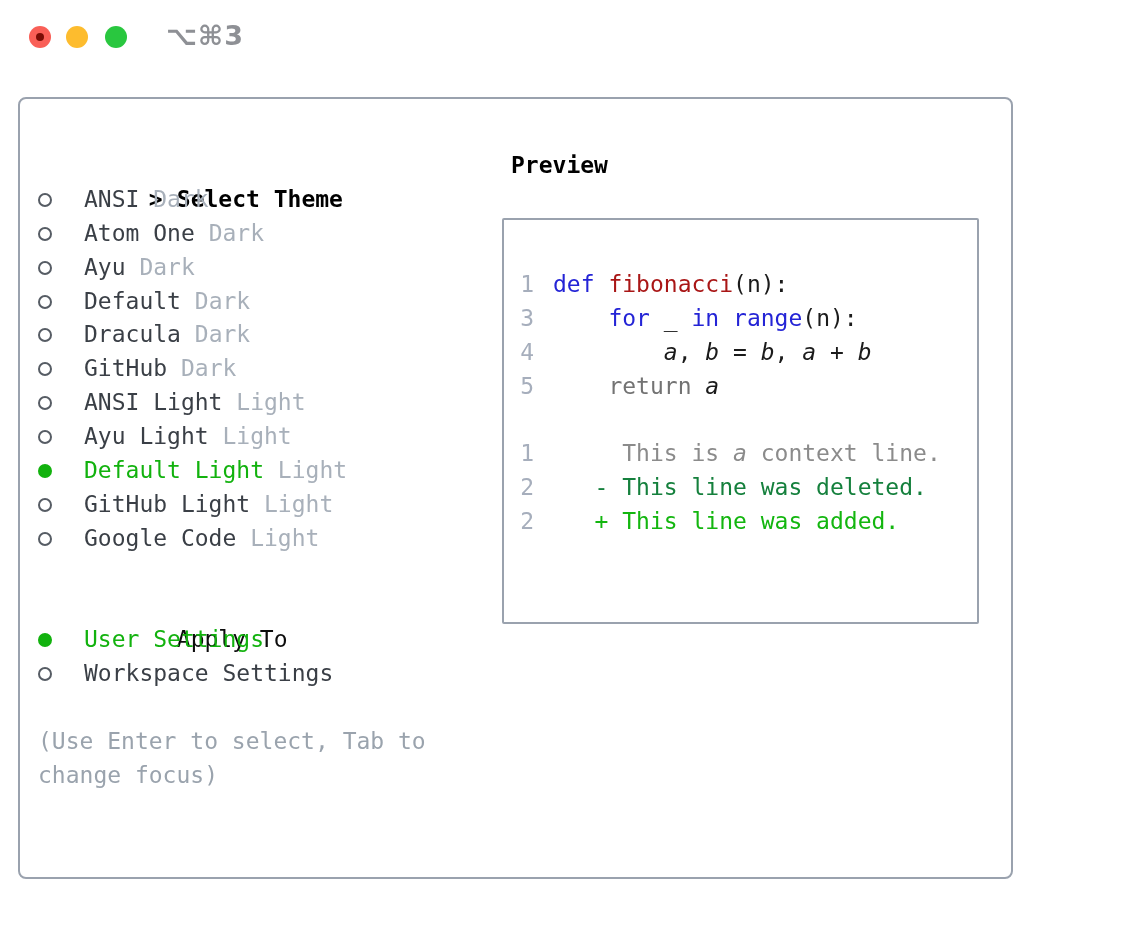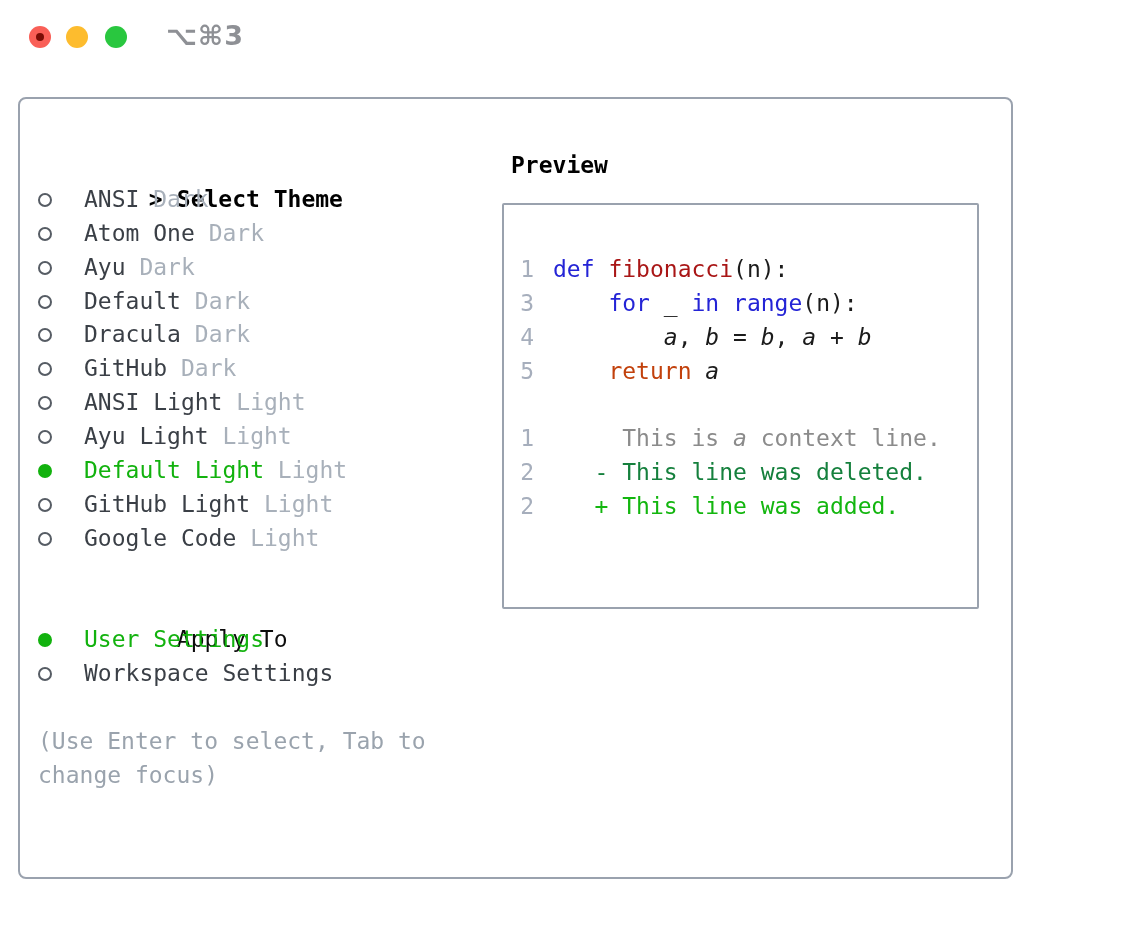--- a/index.html
+++ b/index.html
@@ -59,21 +59,21 @@
     white-space:normal; word-break:normal;
   }
 
   
   .preview-col { position:absolute; left:482px; top:50px; }
   .preview-hdr {
     font-size:23px; line-height:33.9px; font-weight:bold; color:#000000;
     margin-left:9px;
   }
   .preview-box {
-    margin-top:20px; width:477px; height:406px;
+    margin-top:35px; width:477px; height:406px;
     border:2px solid #9aa2ae; border-radius:2px; background:#ffffff;
     padding:48px 16px 0 16px; overflow:hidden;
   }
   .pline { white-space:pre; height:33.9px; font-size:23px; line-height:33.9px; }
   .ln {
     display:inline-block; width:14px; text-align:right;
     margin-right:19px; color:#a6aebc;
   }
   .tok-it { font-style:italic; }
 </style>
@@ -128,21 +128,21 @@
       <div class="hint">(Use Enter to select, Tab to change focus)</div>
     </div>
 
     <div class="preview-col">
       <div class="preview-hdr">Preview</div>
       <div class="preview-box">
         <div id="preview-lines">
             <div class="pline"><span class="ln">1</span><span style="color: rgb(36, 36, 214);">def</span><span style="color: rgb(27, 27, 27);"> </span><span style="color: rgb(169, 22, 22);">fibonacci</span><span style="color: rgb(27, 27, 27);">(n):</span></div>
             <div class="pline"><span class="ln">3</span><span style="color: rgb(27, 27, 27);">    </span><span style="color: rgb(36, 36, 214);">for</span><span style="color: rgb(27, 27, 27);"> _ </span><span style="color: rgb(36, 36, 214);">in</span><span style="color: rgb(27, 27, 27);"> </span><span style="color: rgb(36, 36, 214);">range</span><span style="color: rgb(27, 27, 27);">(n):</span></div>
             <div class="pline"><span class="ln">4</span><span style="color: rgb(27, 27, 27);">        </span><span class="tok-it" style="color: rgb(27, 27, 27);">a</span><span style="color: rgb(27, 27, 27);">, </span><span class="tok-it" style="color: rgb(27, 27, 27);">b</span><span style="color: rgb(27, 27, 27);"> = </span><span class="tok-it" style="color: rgb(27, 27, 27);">b</span><span style="color: rgb(27, 27, 27);">, </span><span class="tok-it" style="color: rgb(27, 27, 27);">a</span><span style="color: rgb(27, 27, 27);"> + </span><span class="tok-it" style="color: rgb(27, 27, 27);">b</span></div>
-            <div class="pline"><span class="ln">5</span><span style="color: rgb(27, 27, 27);">    </span><span style="color: #c2410c;">return</span><span style="color: rgb(27, 27, 27);"> </span><span class="tok-it" style="color: rgb(27, 27, 27);">a</span></div>
+            <div class="pline"><span class="ln">5</span><span style="color: rgb(27, 27, 27);">    </span><span style="color: #737373;">return</span><span style="color: rgb(27, 27, 27);"> </span><span class="tok-it" style="color: rgb(27, 27, 27);">a</span></div>
             <div class="pline"><span class="ln"></span></div>
             <div class="pline"><span class="ln">1</span><span style="color: rgb(139, 139, 139);">     This is </span><span class="tok-it" style="color: rgb(139, 139, 139);">a</span><span style="color: rgb(139, 139, 139);"> context line.</span></div>
             <div class="pline"><span class="ln">2</span><span style="color: #15803d;">   - This line was deleted.</span></div>
             <div class="pline"><span class="ln">2</span><span style="color: rgb(19, 182, 15);">   + This line was added.</span></div>
           </div>
       </div>
     </div>
 
   </div>
 </div>

